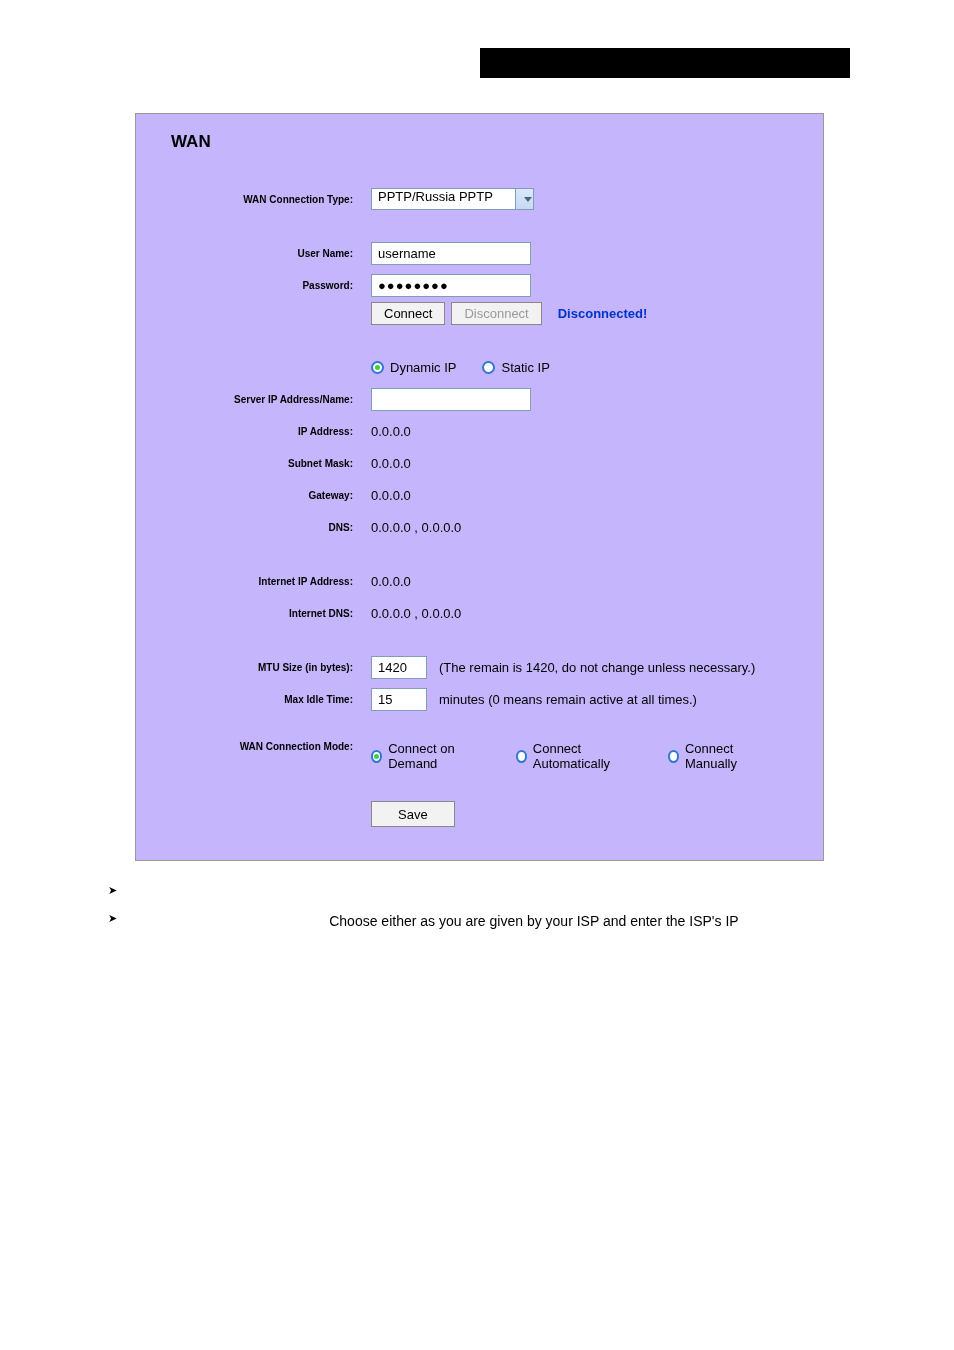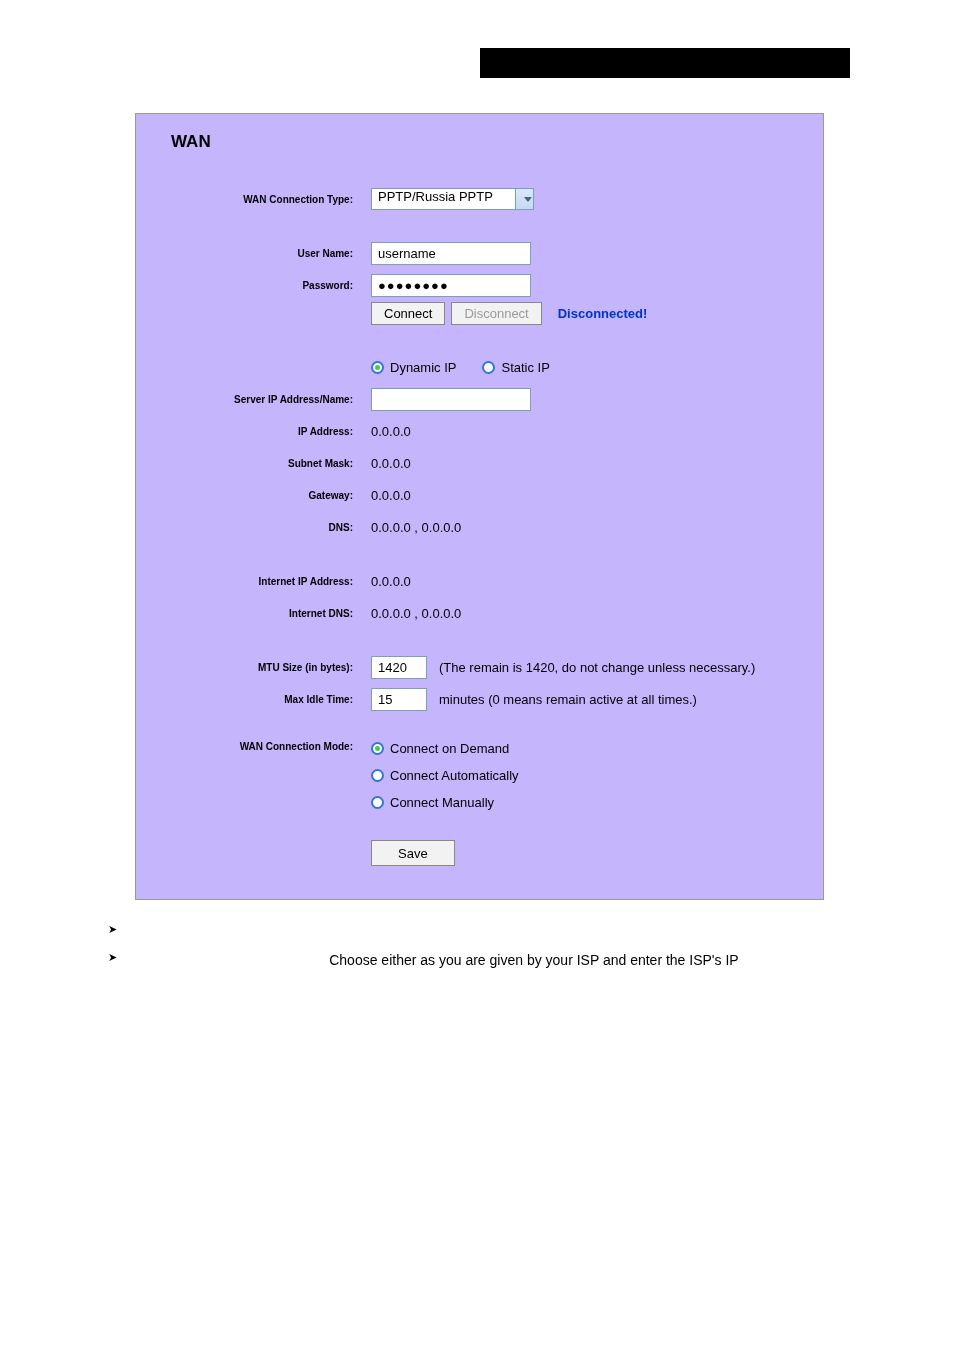--- a/index.html
+++ b/index.html
@@ -137,21 +137,21 @@
     }
     .radio.checked::after {
       content: "";
       width: 5px;
       height: 5px;
       background: #3fcf3f;
       border-radius: 50%;
     }
     .radio-group-col {
       display: flex;
-      flex-direction: column;
+      flex-direction: row;
       gap: 12px;
     }
     .hint-text {
       font-size: 13px;
       margin-left: 6px;
     }
     .password-dots {
       letter-spacing: 1px;
       font-weight: bold;
     }

